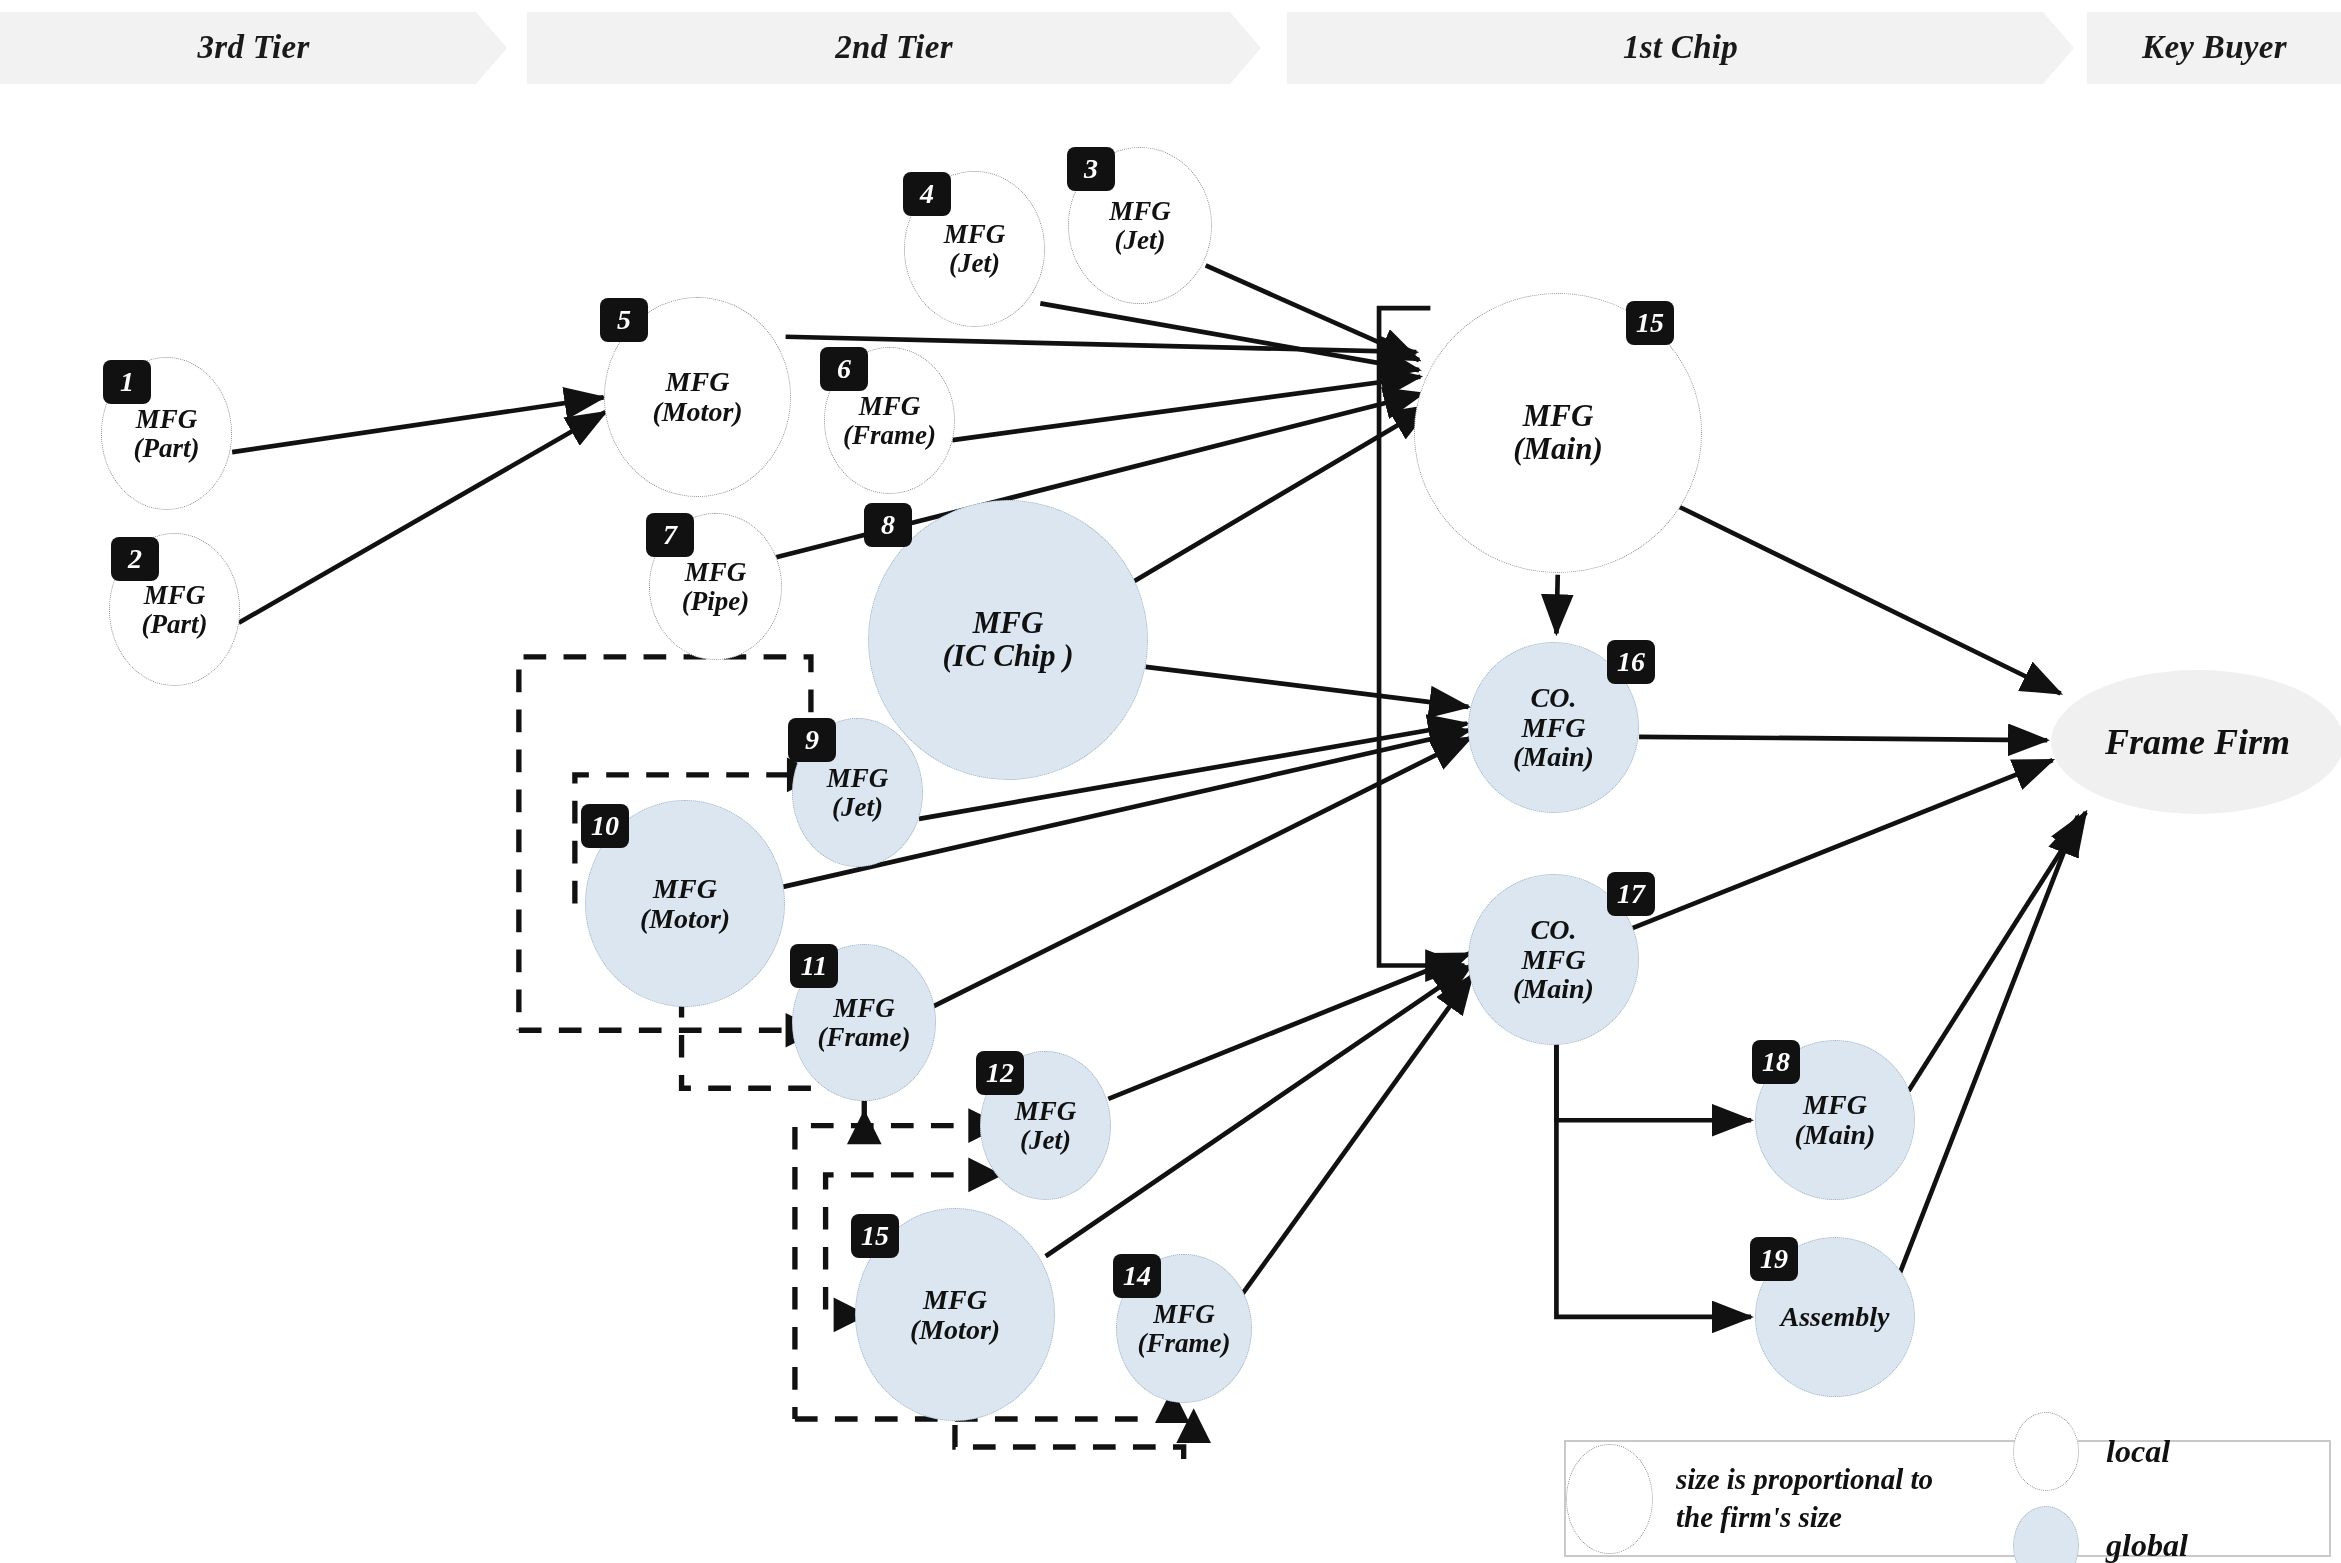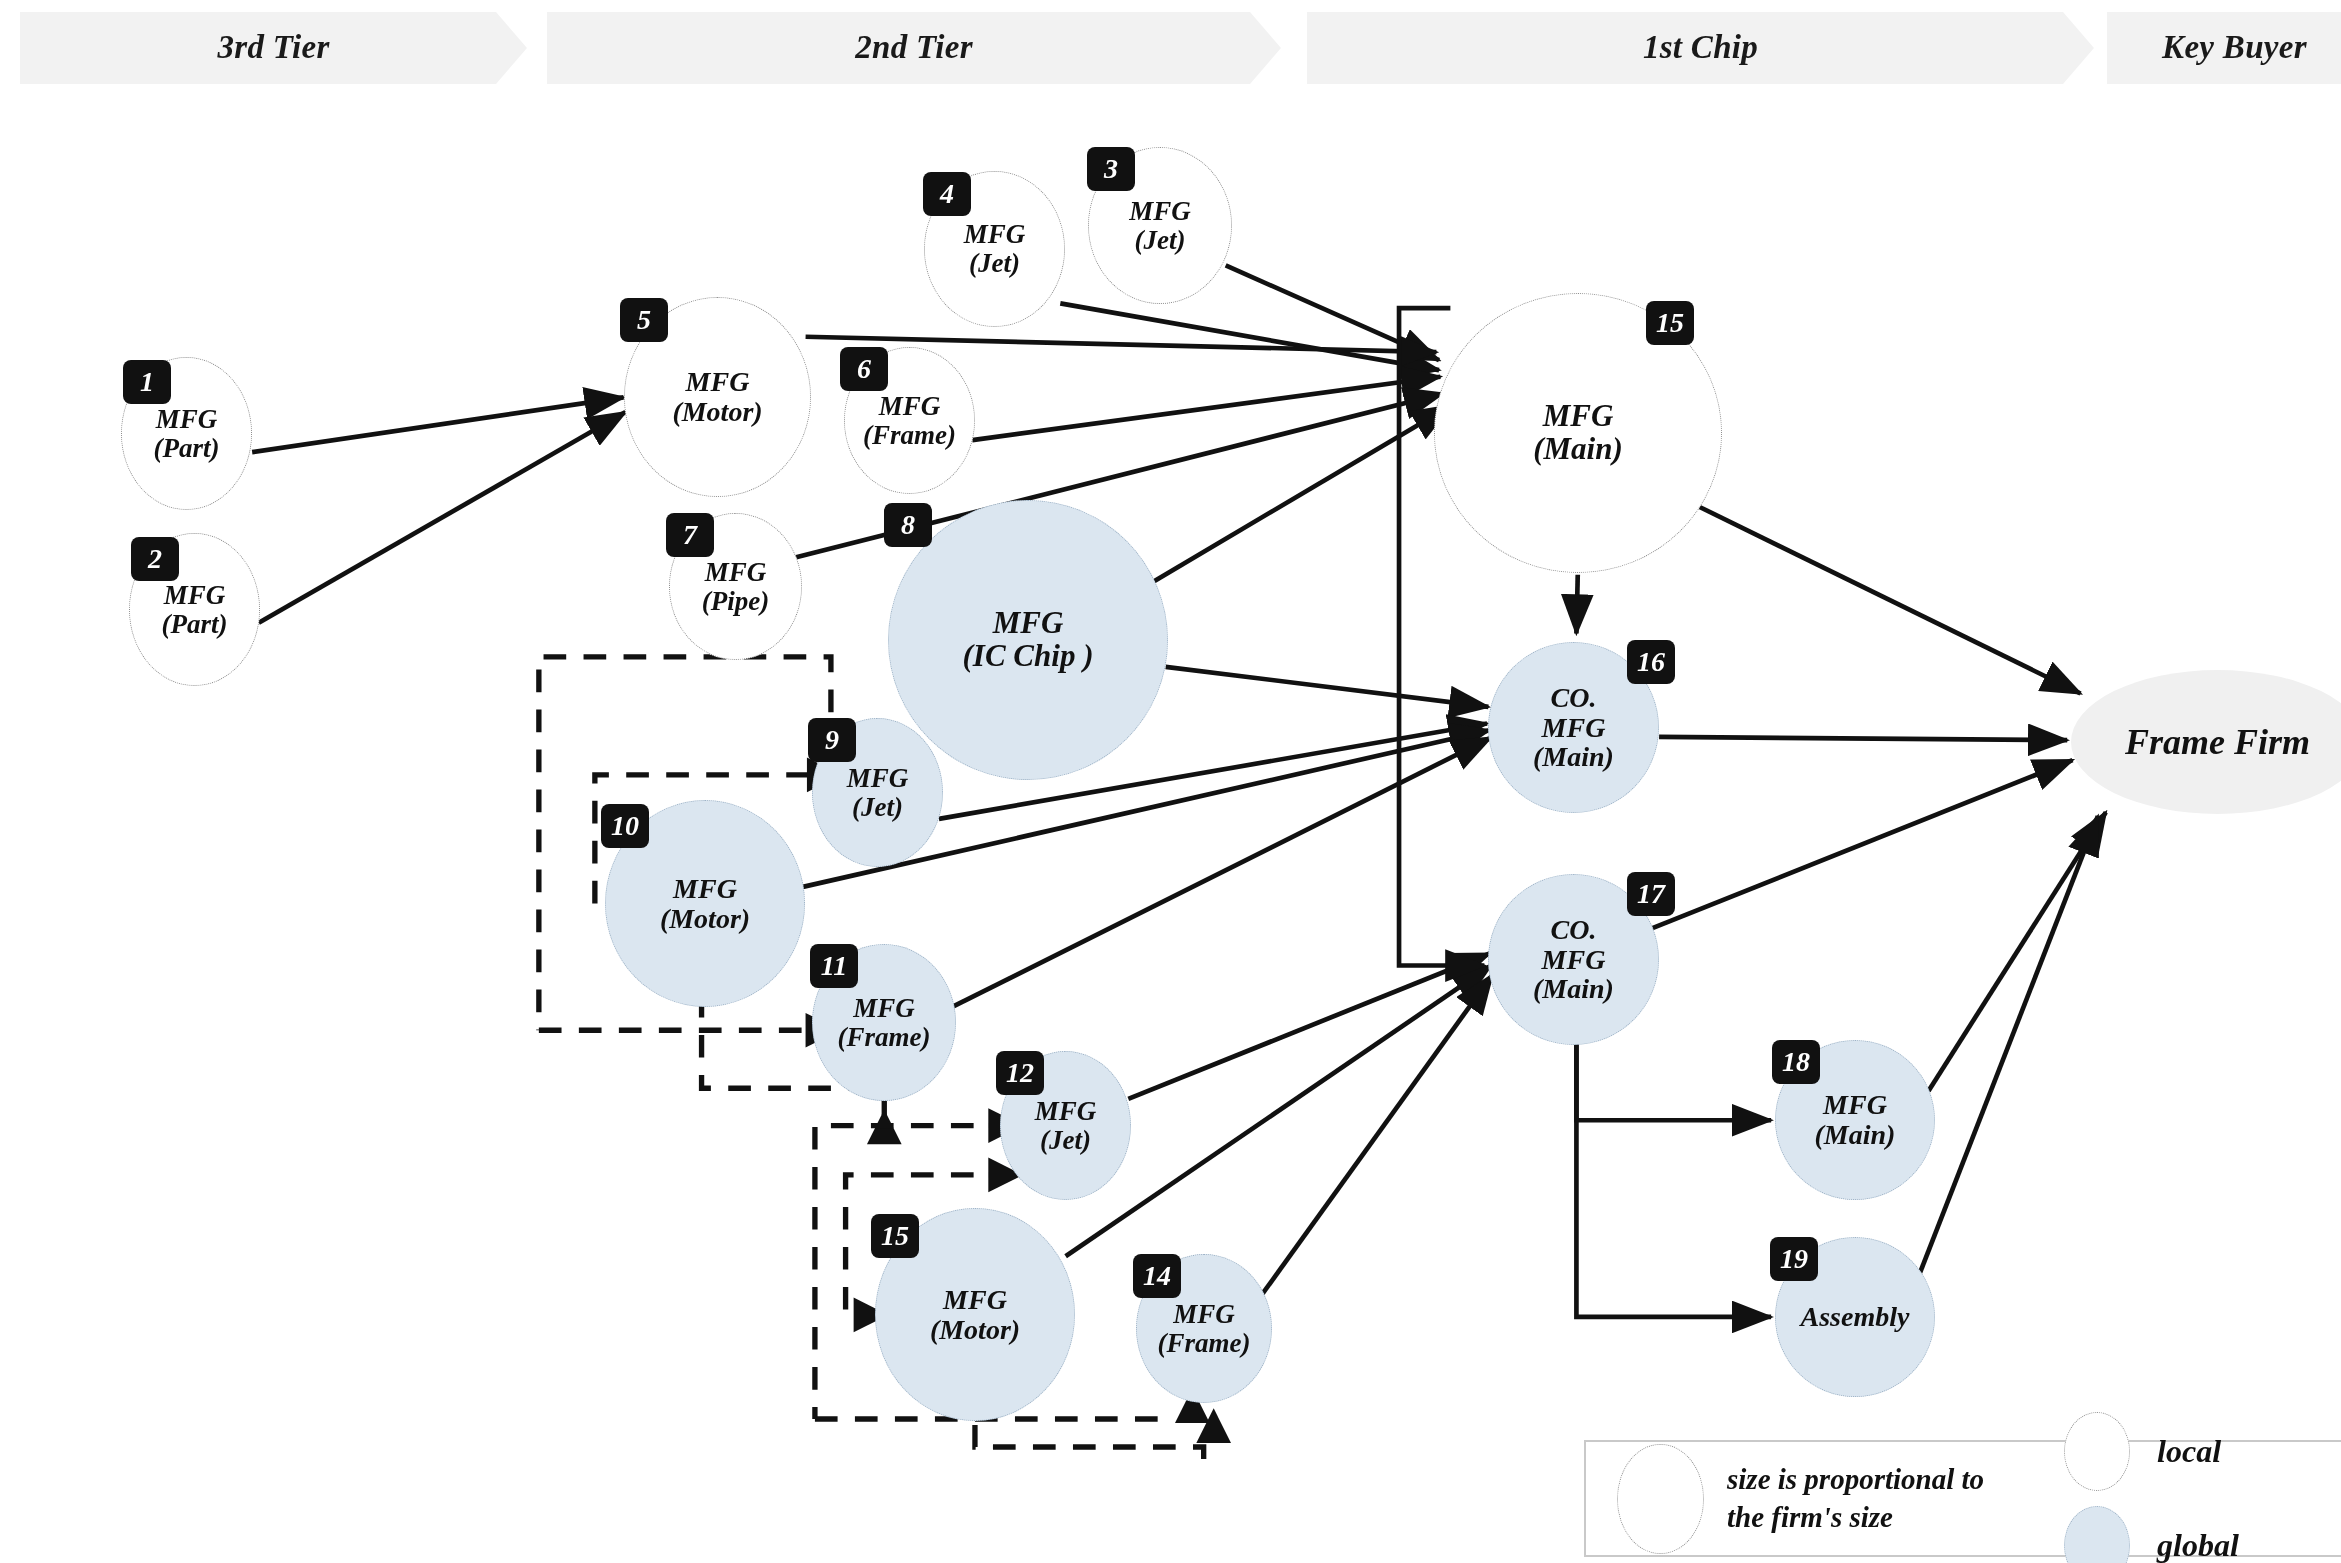--- a/index.html
+++ b/index.html
@@ -1,20 +1,20 @@
 <!DOCTYPE html>
 <html style="font-size:10.7px"><head>
 <meta charset="utf-8">
 <style>
   html,body{margin:0;padding:0;background:#ffffff;}
   body{
     width:2342px;height:1563px;position:relative;overflow:hidden;
     font-family:"Liberation Serif", serif;
   }
-  #stage{position:absolute;inset:0;width:2002px;height:1563px;margin-left:20px;}
+  #stage{position:absolute;inset:0;width:2002px;height:1563px;}
   svg#canvas{position:absolute;left:0;top:0;width:2342px;height:1563px;}
 
   
   .tier-band{
     position:absolute;top:12px;height:72px;
     background:#f2f2f2;
     display:flex;align-items:center;justify-content:center;
     font-style:italic;font-weight:bold;font-size:33px;color:#1a1a1a;
     letter-spacing:0.3px;
   }
@@ -46,21 +46,21 @@
     display:flex;align-items:center;justify-content:center;
     font-style:italic;font-weight:bold;font-size:28px;
     width:48px;height:44px;z-index:30;
   }
 
   
   .legend{
     position:absolute;background:#ffffff;border:2px solid #c9c9c9;
     box-sizing:border-box;display:flex;align-items:center;
   }
-  .legend-left{display:flex;align-items:center;gap:23px;padding-left:31px;}
+  .legend-left{display:flex;align-items:center;gap:23px;}
   .legend-ell{width:85px;height:108px;border-radius:50%;
               background:#fff;border:1.3px dotted #8c8c8c;flex:none;}
   .legend-text{font-style:italic;font-weight:bold;font-size:29px;line-height:1.28;color:#111;white-space:pre-line;}
   .legend-right{display:flex;flex-direction:column;gap:14.7px;margin-left:80px;}
   .legend-row{display:flex;align-items:center;gap:27px;}
   .legend-sw{width:64px;height:77px;border-radius:50%;flex:none;}
   .legend-sw.local{background:#fff;border:1.3px dotted #8c8c8c;}
   .legend-sw.global{background:#dbe6f0;border:1.3px dotted #9bb0c4;}
   .legend-lab{font-style:italic;font-weight:bold;font-size:32px;color:#111;}
 </style>

